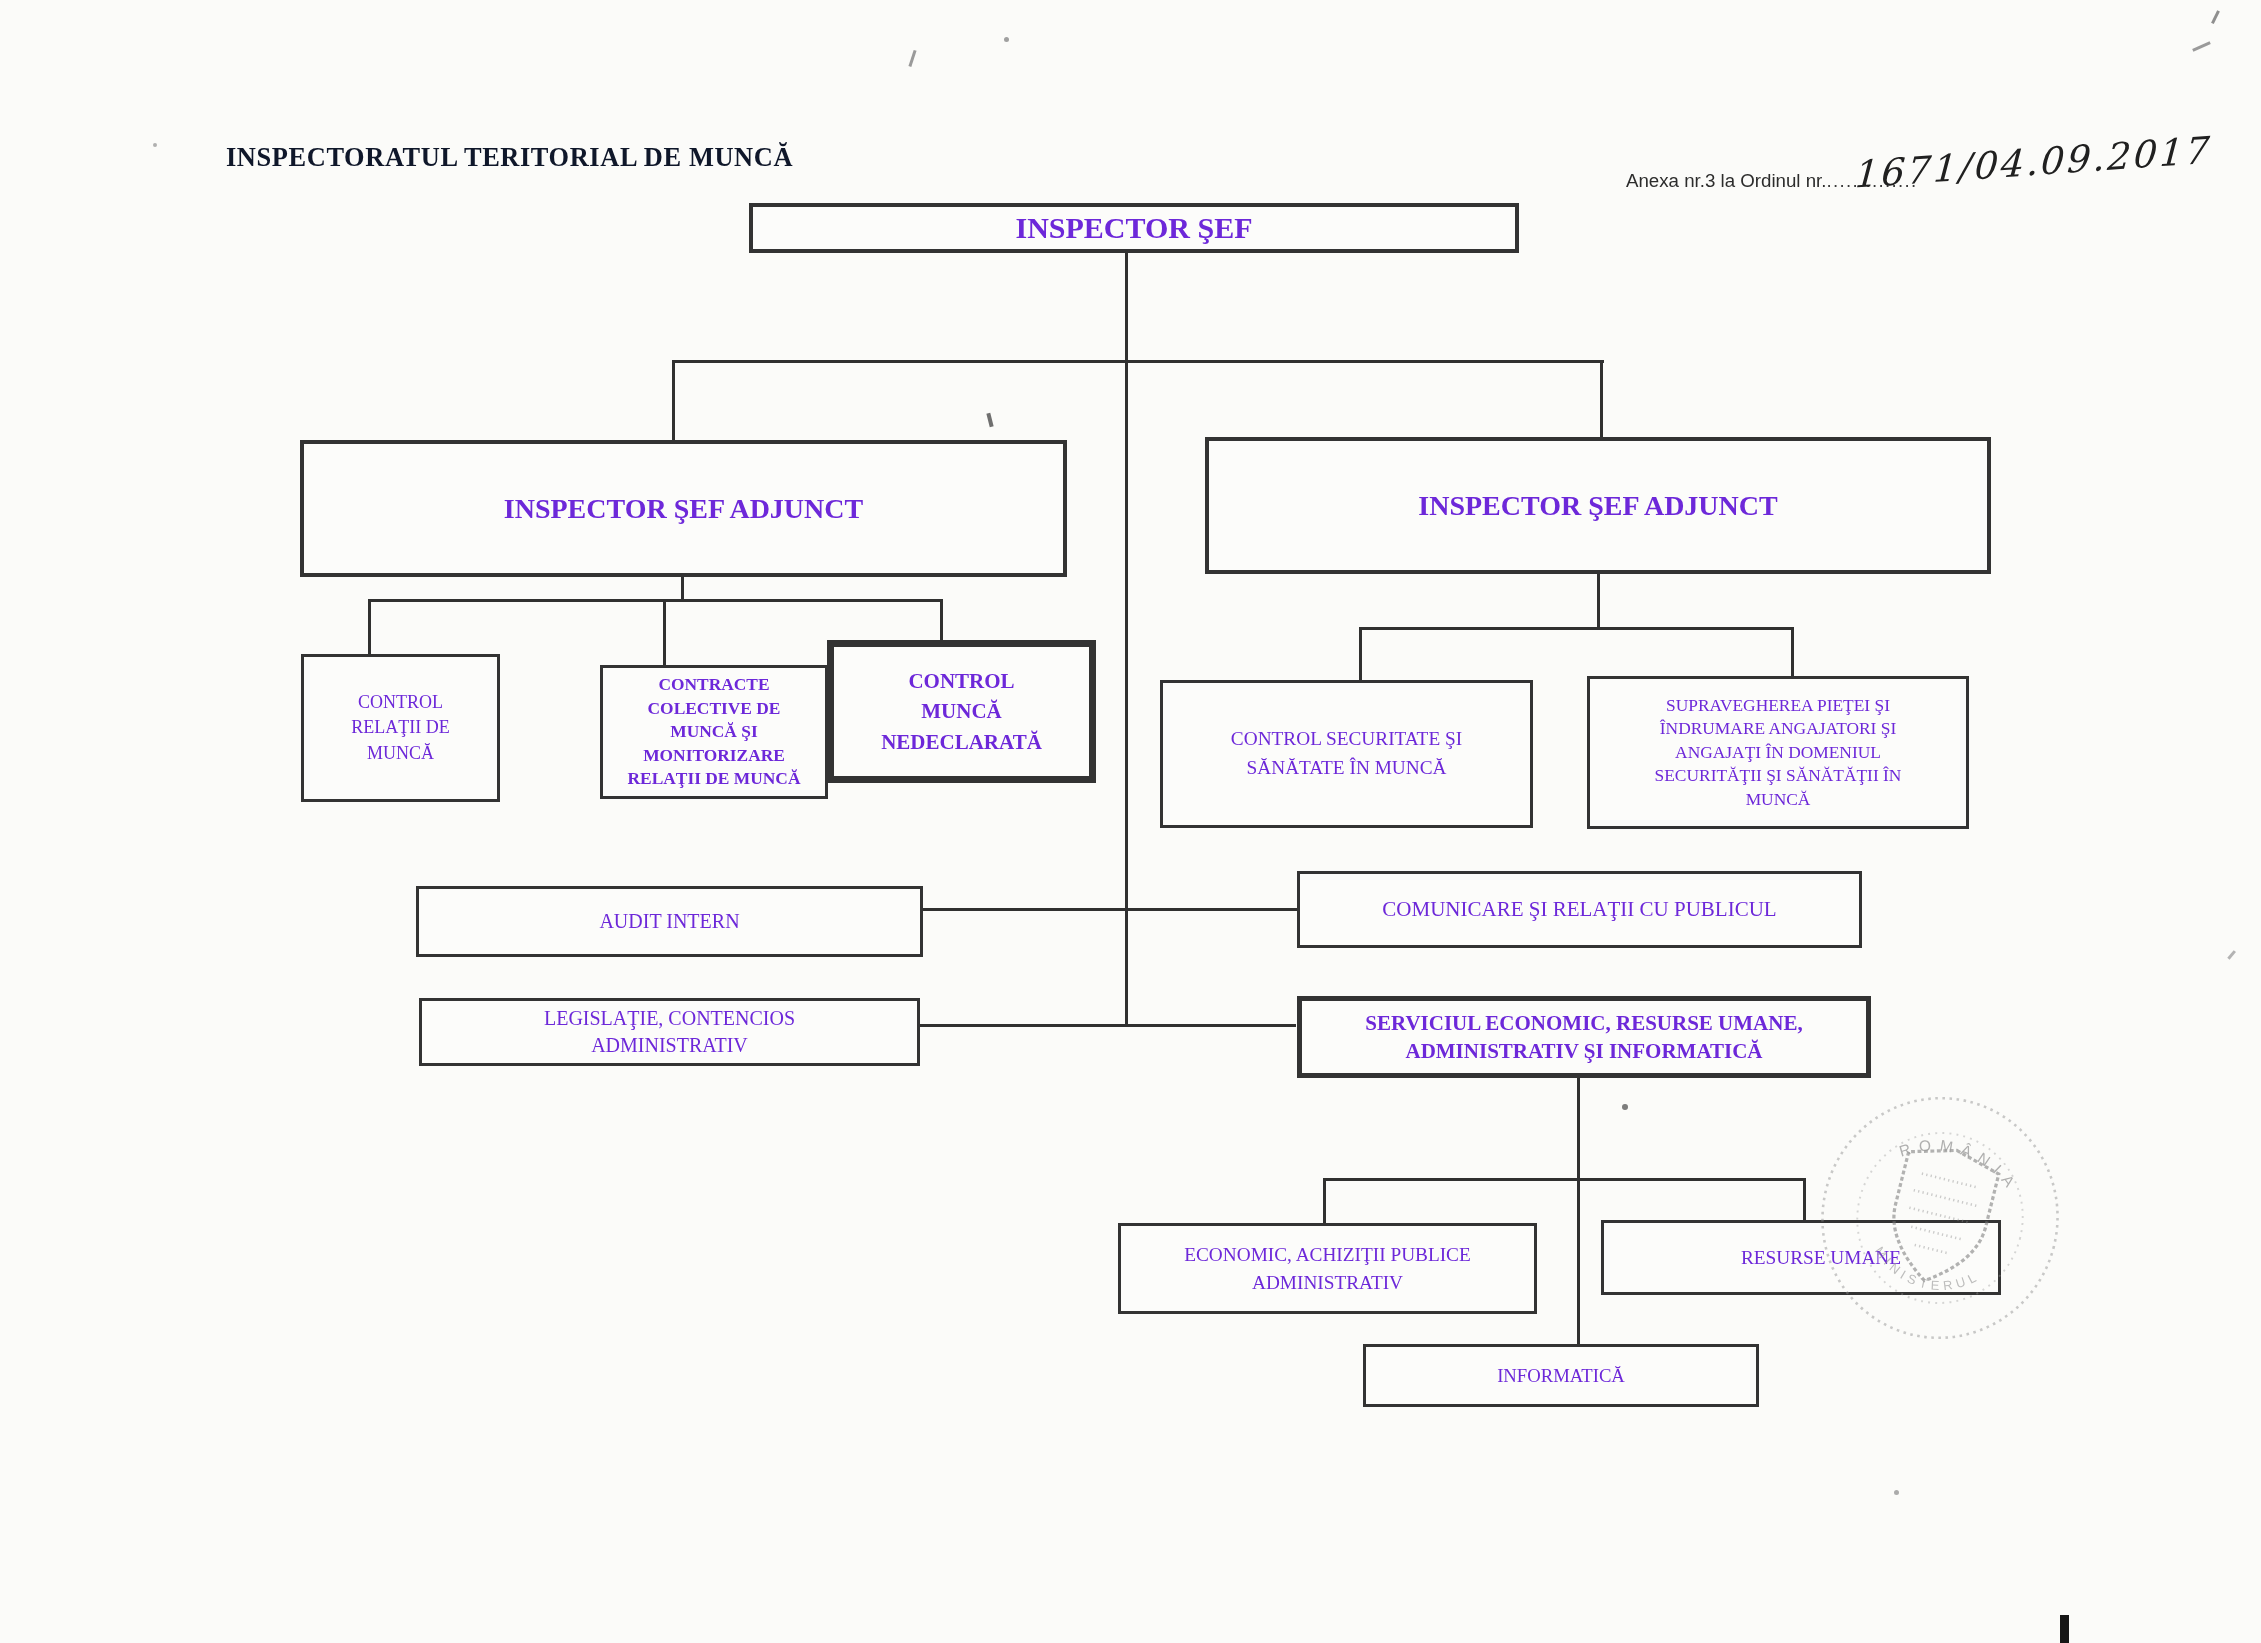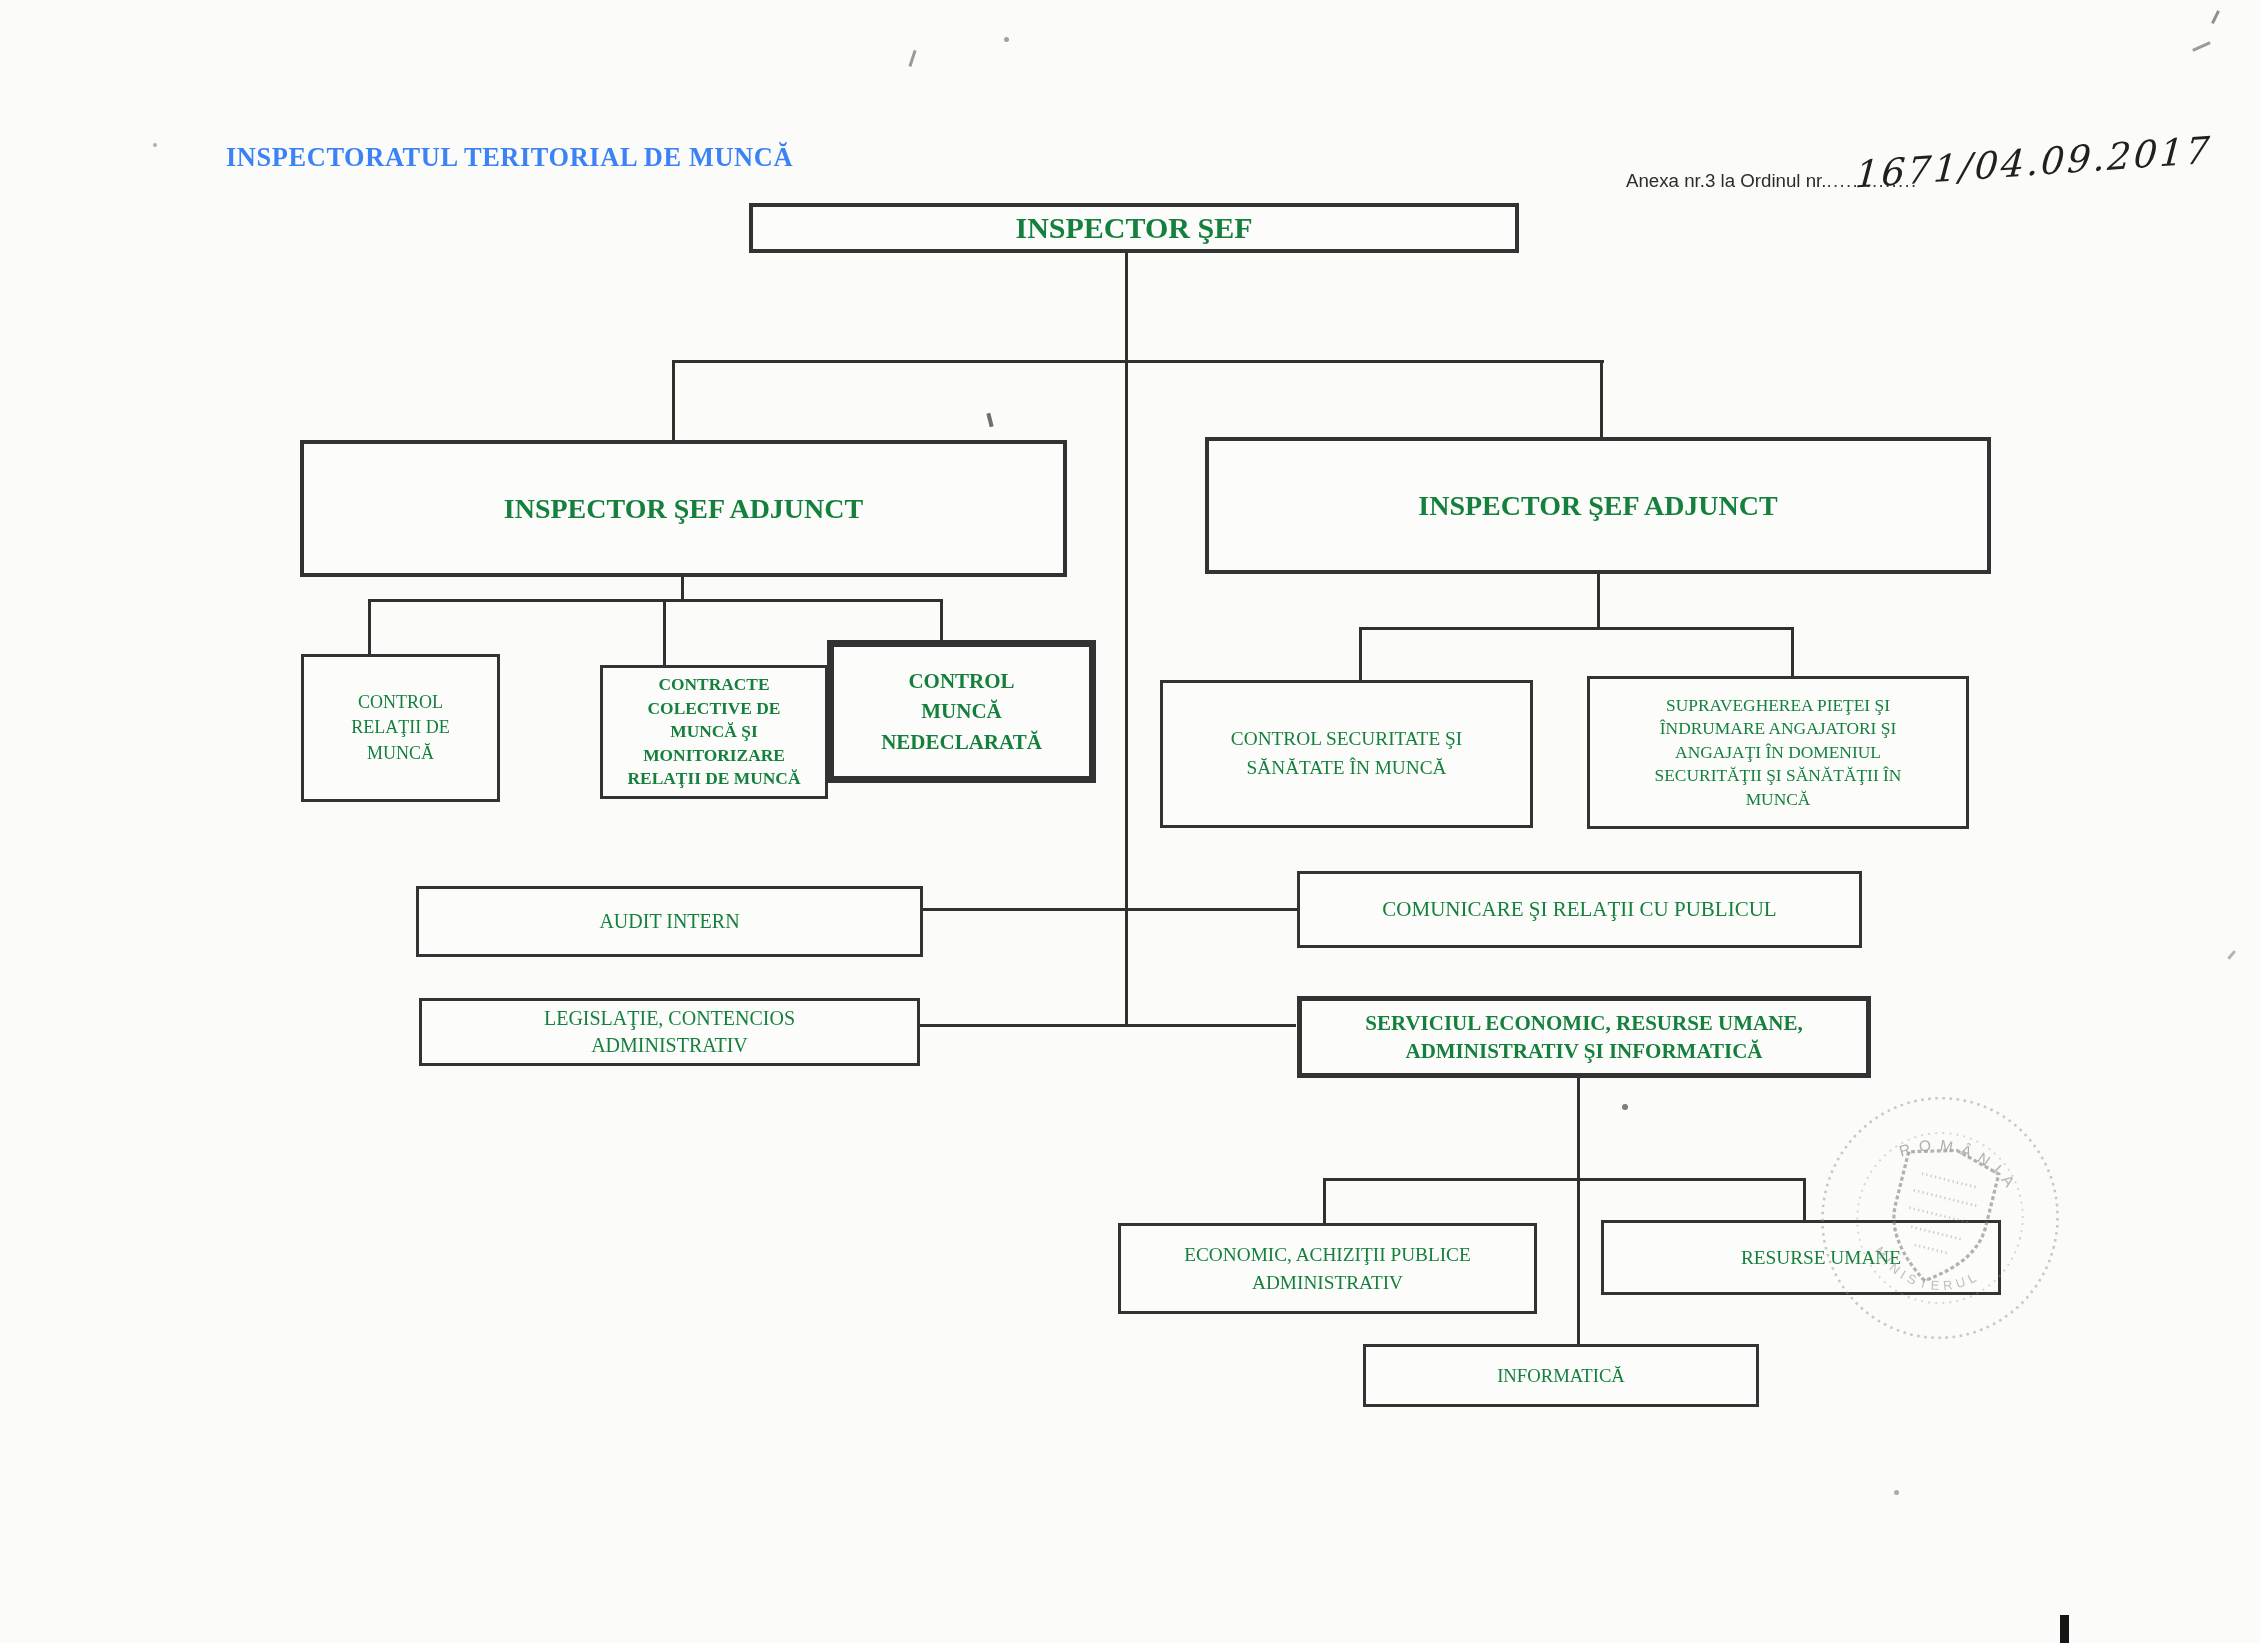--- a/index.html
+++ b/index.html
@@ -4,34 +4,34 @@
 <style>
   html, body { margin: 0; padding: 0; background: #ffffff; }
   body { width: 2261px; height: 1644px; position: relative;
          font-family: "Liberation Serif", serif; }
   .page { position: absolute; left: 0; top: 0; width: 2261px; height: 1644px;
           background: #fbfbf9; overflow: hidden; }
 
   
   .doc-title { position: absolute; left: 226px; top: 142px;
                font-size: 26.4px; font-weight: bold; letter-spacing: 0.6px;
-               color: #3b82f6; font-family: "Liberation Serif", serif; }
+               color: #0f172a; font-family: "Liberation Serif", serif; }
   .annex { position: absolute; left: 1626px; top: 170px;
            font-family: "Liberation Sans", sans-serif; font-size: 18.7px;
            color: #2c2c2c; white-space: nowrap; }
   .annex-dots { letter-spacing: 1.3px; color: #3a3a3a; }
   .handwritten { position: absolute; left: 1855px; top: 141px;
                  font-family: "DejaVu Serif", serif; font-style: italic;
                  font-size: 37px; color: #202020; letter-spacing: 2.6px;
                  transform: rotate(-4deg) skewX(-8deg); white-space: nowrap; }
 
   
   .box { position: absolute; box-sizing: border-box; background: #fcfcfa;
          border: 3.2px solid #333; display: flex; align-items: center;
-         justify-content: center; text-align: center; color: #15803d;
+         justify-content: center; text-align: center; color: #6d28d9;
          font-family: "Liberation Serif", serif; }
   .box .lbl { white-space: pre-line; width: 100%; }
   .b-top   { border-width: 4.5px; }
   .b-heavy { border-width: 7px; }
   .b-serv  { border-width: 5.2px; }
   .bold { font-weight: bold; }
 
   
   .hline, .vline { position: absolute; background: #303030; }
   .hline { height: 3.2px; }

